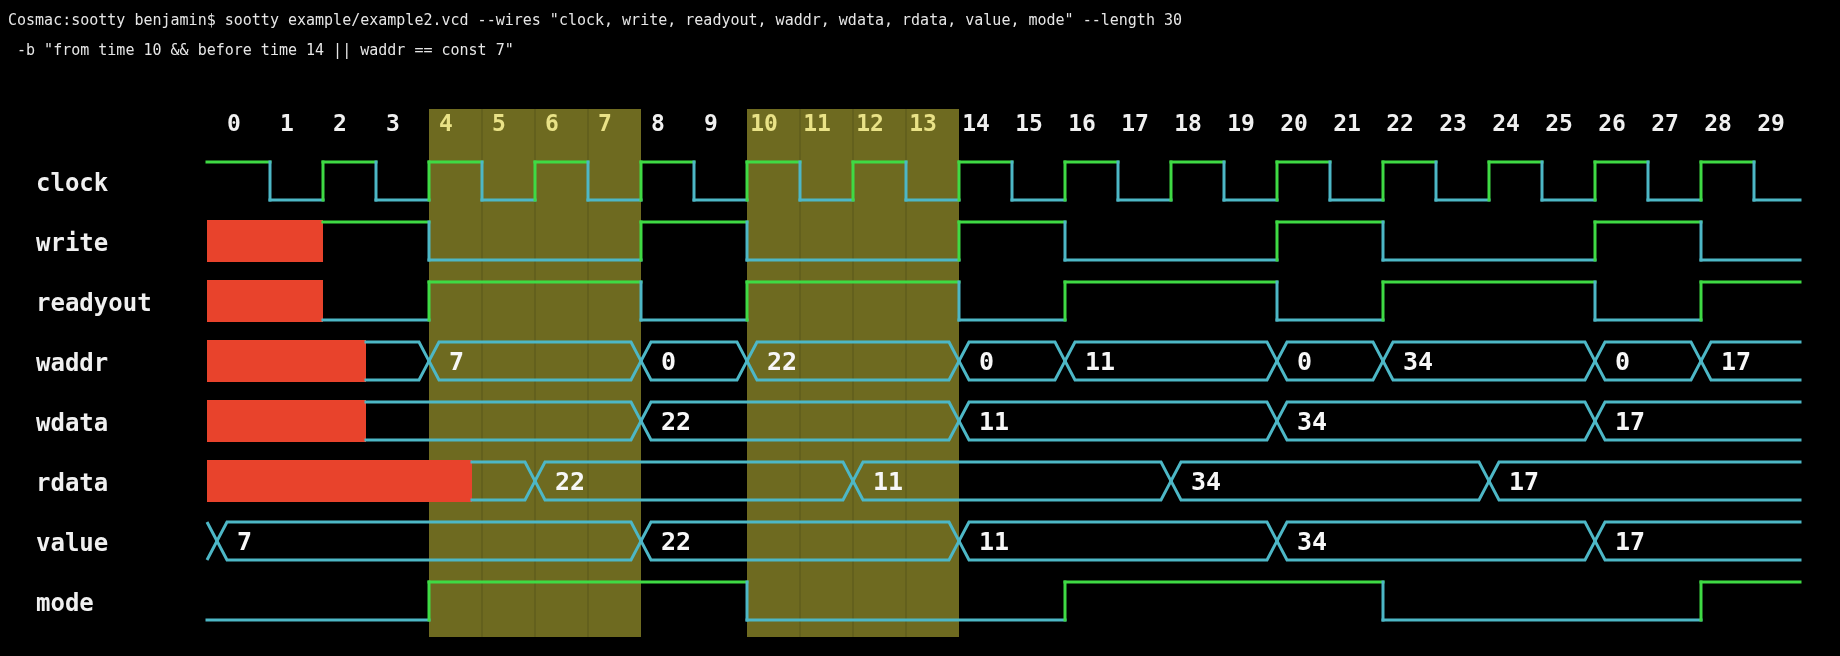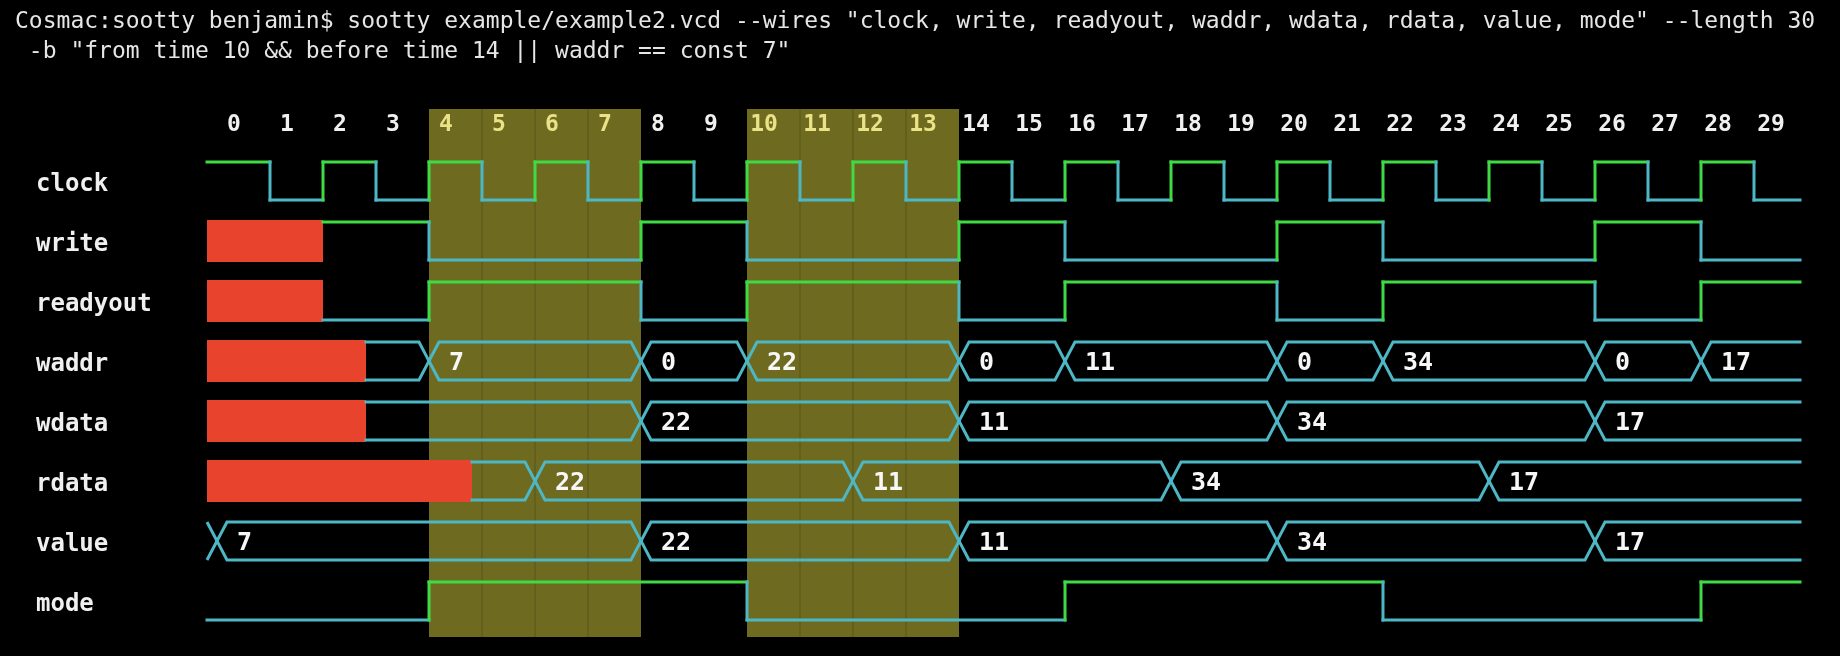--- a/index.html
+++ b/index.html
@@ -1,18 +1,18 @@
 <!DOCTYPE html>
 <html><head>
 <meta charset="utf-8">
 <style>
   html,body{margin:0;padding:0;background:#000;}
   body{width:1840px;height:656px;position:relative;overflow:hidden;
        font-family:"DejaVu Sans Mono", monospace;}
-  .terminal{position:absolute;left:15px;top:5px;color:#e6e6e6;font-size:23px;
+  .terminal{position:absolute;left:8px;top:5px;color:#e6e6e6;font-size:15px;
             line-height:30px;white-space:pre;}
   #wavesvg{position:absolute;left:0;top:0;}
   .sig-label{font-size:24px;font-weight:bold;fill:#f0f0f0;}
   .axis-num{font-size:23px;font-weight:bold;}
   .bus-label{font-size:25px;font-weight:bold;fill:#f7f7f7;}
 </style>
 </head>
 <body>
 
 <div class="terminal">Cosmac:sootty benjamin$ sootty example/example2.vcd --wires "clock, write, readyout, waddr, wdata, rdata, value, mode" --length 30</div>

